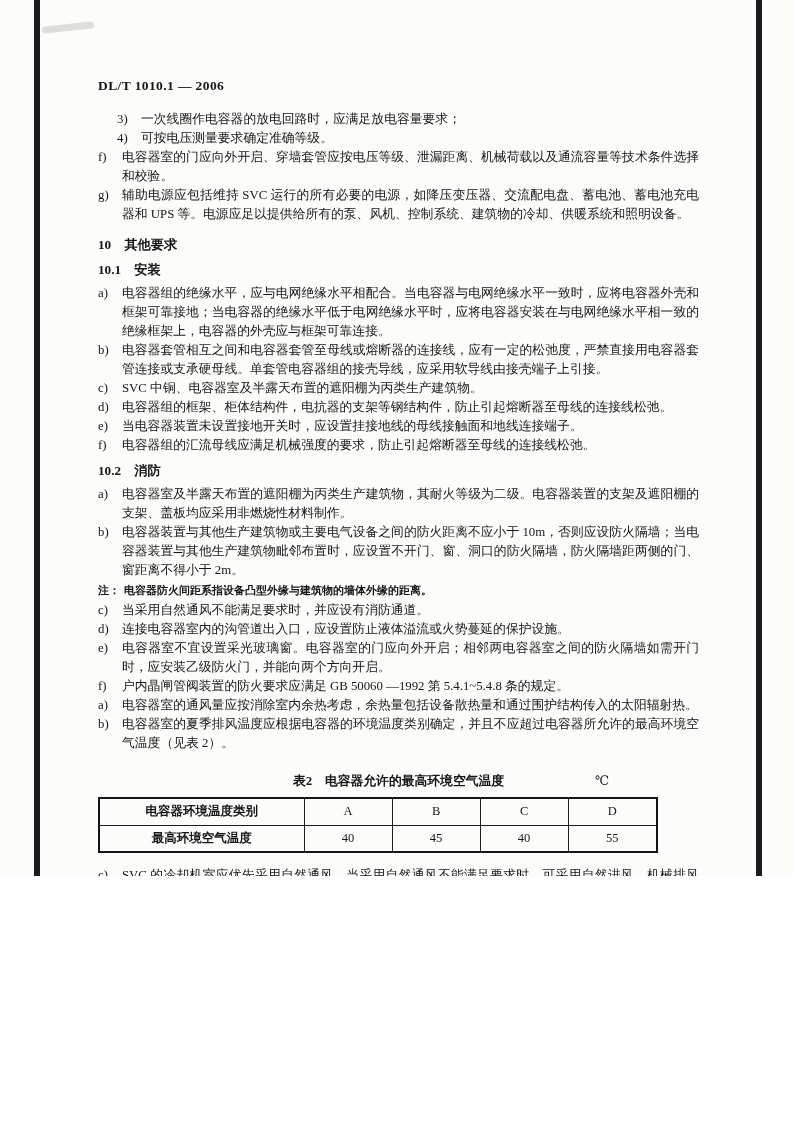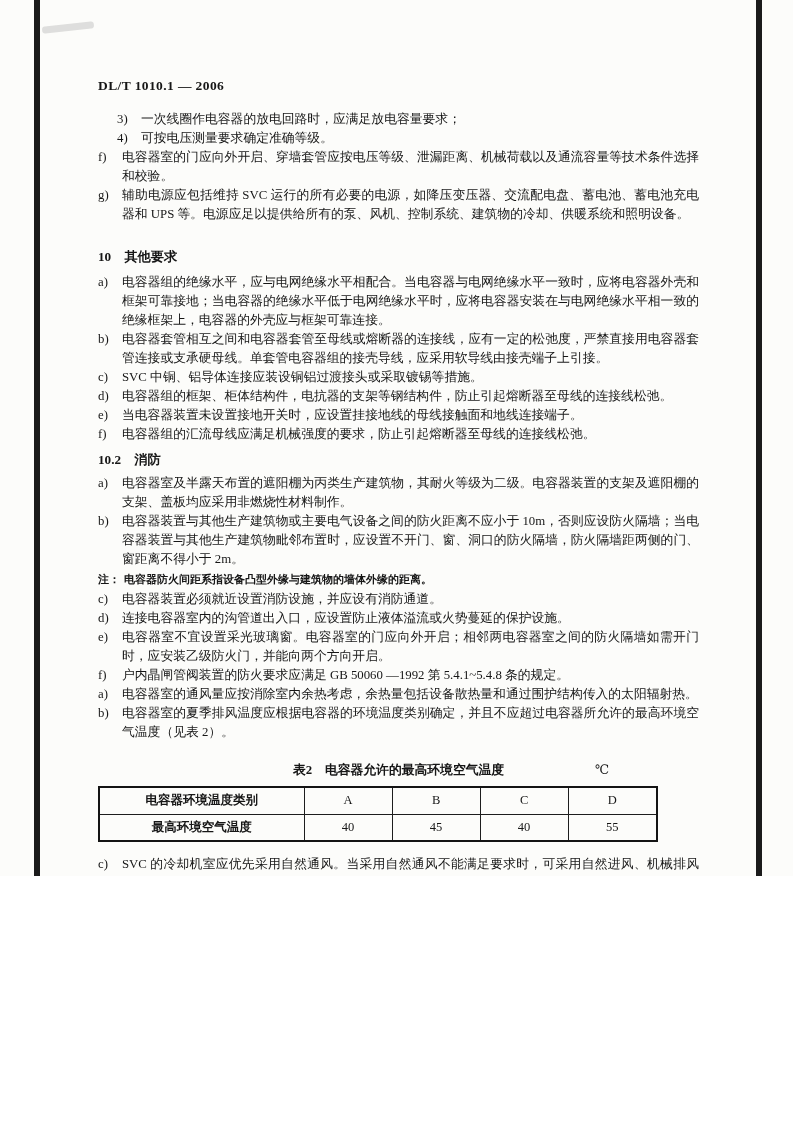--- a/index.html
+++ b/index.html
@@ -17,21 +17,21 @@
     background:rgba(120,120,120,0.22); transform:rotate(-6deg); border-radius:3px;
   }
   .content { position:absolute; left:98px; top:78px; width:601px; }
   .doc-code { font-weight:bold; font-size:13.5px; letter-spacing:0.4px; margin-bottom:16px; }
 
   .li { display:flex; font-size:12.8px; line-height:19px; }
   .li .lbl { flex:0 0 24px; }
   .li .txt { flex:1; text-align:justify; }
   .li.sub { padding-left:19px; }
 
-  .h1 { font-weight:bold; font-size:13.2px; margin:24px 0 7px; }
+  .h1 { font-weight:bold; font-size:13.2px; margin:12px 0 7px; }
   .h2 { font-weight:bold; font-size:13.2px; margin:7px 0 5px; }
 
   .note { display:flex; font-size:11px; font-weight:bold; line-height:17px; margin:2px 0; }
   .note .lbl { flex:0 0 26px; }
   .note .txt { flex:1; }
 
   .tcaption { position:relative; text-align:center; font-weight:bold;
               font-size:12.8px; margin:20px 0 7px; width:601px; }
   .tcaption .unit { position:absolute; right:90px; top:0; font-weight:normal; }
 
@@ -67,31 +67,32 @@
       <span class="lbl">f)</span>
       <span class="txt">电容器室的门应向外开启、穿墙套管应按电压等级、泄漏距离、机械荷载以及通流容量等技术条件选择和校验。</span>
     </div>
     <div class="li">
       <span class="lbl">g)</span>
       <span class="txt">辅助电源应包括维持 SVC 运行的所有必要的电源，如降压变压器、交流配电盘、蓄电池、蓄电池充电器和 UPS 等。电源应足以提供给所有的泵、风机、控制系统、建筑物的冷却、供暖系统和照明设备。</span>
     </div>
 
     <div class="h1">10　其他要求</div>
 
+    <div class="h2">10.1　安装</div>
     <div class="li">
       <span class="lbl">a)</span>
       <span class="txt">电容器组的绝缘水平，应与电网绝缘水平相配合。当电容器与电网绝缘水平一致时，应将电容器外壳和框架可靠接地；当电容器的绝缘水平低于电网绝缘水平时，应将电容器安装在与电网绝缘水平相一致的绝缘框架上，电容器的外壳应与框架可靠连接。</span>
     </div>
     <div class="li">
       <span class="lbl">b)</span>
       <span class="txt">电容器套管相互之间和电容器套管至母线或熔断器的连接线，应有一定的松弛度，严禁直接用电容器套管连接或支承硬母线。单套管电容器组的接壳导线，应采用软导线由接壳端子上引接。</span>
     </div>
     <div class="li">
       <span class="lbl">c)</span>
-      <span class="txt">SVC 中铜、铝导体连接应装设铜铝过渡接头或采取镀锡等措施。</span>
+      <span class="txt">SVC 中铜、电容器室及半露天布置的遮阳棚为丙类生产建筑物。</span>
     </div>
     <div class="li">
       <span class="lbl">d)</span>
       <span class="txt">电容器组的框架、柜体结构件，电抗器的支架等钢结构件，防止引起熔断器至母线的连接线松弛。</span>
     </div>
     <div class="li">
       <span class="lbl">e)</span>
       <span class="txt">当电容器装置未设置接地开关时，应设置挂接地线的母线接触面和地线连接端子。</span>
     </div>
     <div class="li">
@@ -107,21 +108,21 @@
     <div class="li">
       <span class="lbl">b)</span>
       <span class="txt">电容器装置与其他生产建筑物或主要电气设备之间的防火距离不应小于 10m，否则应设防火隔墙；当电容器装置与其他生产建筑物毗邻布置时，应设置不开门、窗、洞口的防火隔墙，防火隔墙距两侧的门、窗距离不得小于 2m。</span>
     </div>
     <div class="note">
       <span class="lbl">注：</span>
       <span class="txt">电容器防火间距系指设备凸型外缘与建筑物的墙体外缘的距离。</span>
     </div>
     <div class="li">
       <span class="lbl">c)</span>
-      <span class="txt">电容器装置必须就近设置消防设施，并应设有消防通道。</span>
+      <span class="txt">当采用自然通风不能满足要求时，并应设有消防通道。</span>
     </div>
     <div class="li">
       <span class="lbl">d)</span>
       <span class="txt">连接电容器室内的沟管道出入口，应设置防止液体溢流或火势蔓延的保护设施。</span>
     </div>
     <div class="li">
       <span class="lbl">e)</span>
       <span class="txt">电容器室不宜设置采光玻璃窗。电容器室的门应向外开启；相邻两电容器室之间的防火隔墙如需开门时，应安装乙级防火门，并能向两个方向开启。</span>
     </div>
     <div class="li">

